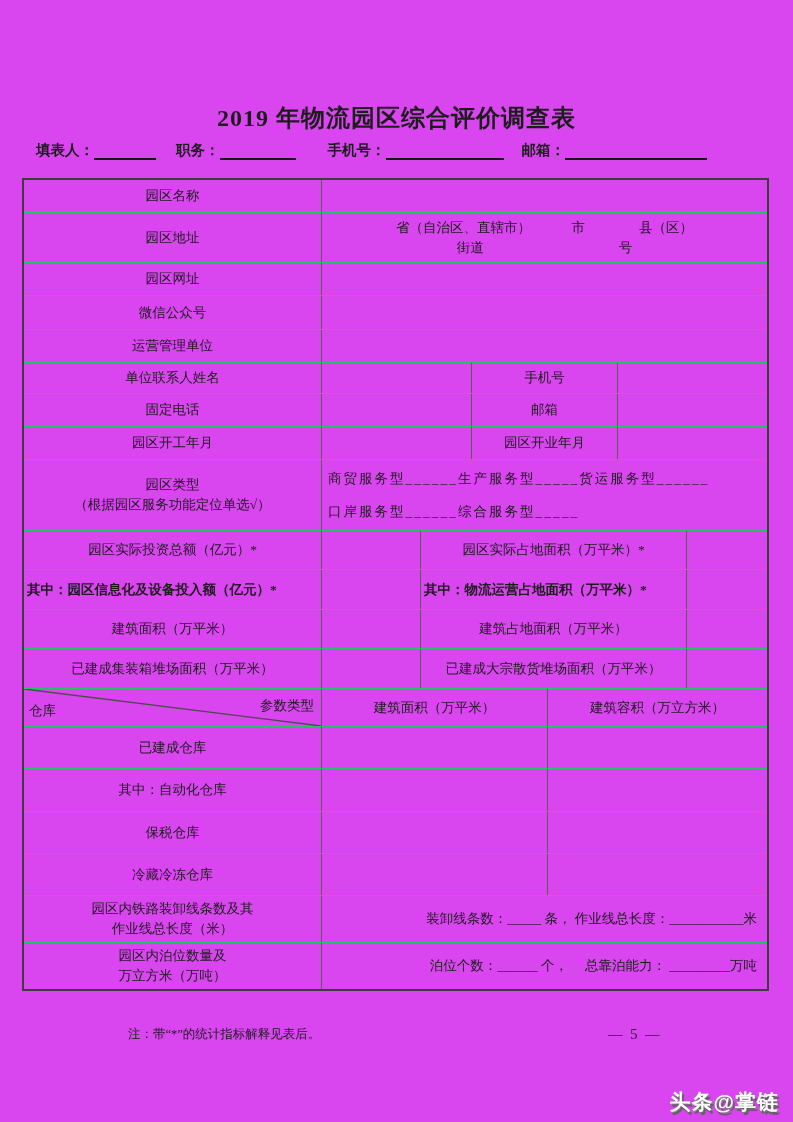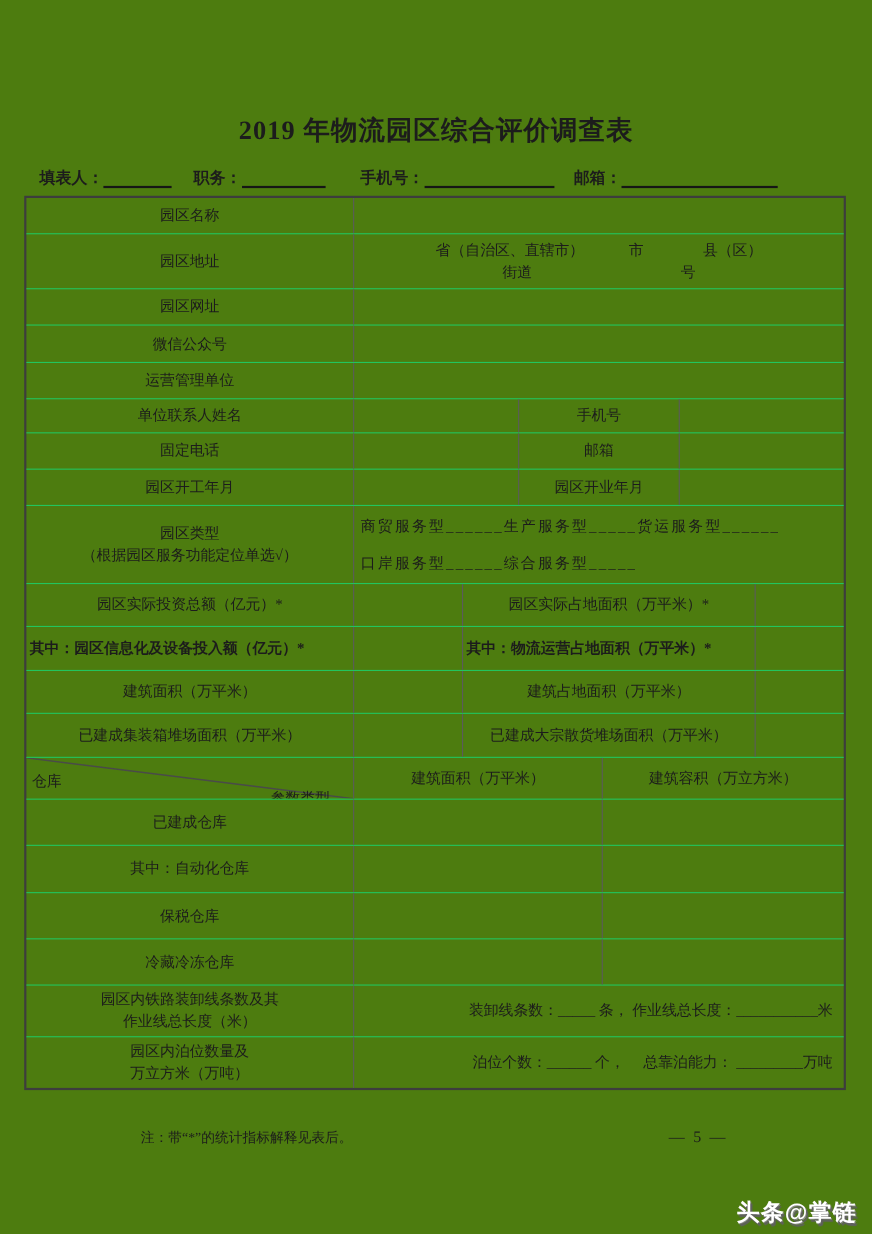--- a/index.html
+++ b/index.html
@@ -1,26 +1,26 @@
 <!DOCTYPE html>
 <html><head>
 <meta charset="utf-8">
 <style>
   html,body { margin:0; padding:0; background:#ffffff; }
   .page {
-    position:relative; width:793px; height:1122px; background:#4d7c0f;
+    position:relative; width:793px; height:1122px; background:#d946ef;
     font-family:"Liberation Serif","DejaVu Serif",serif; color:#1c1c1c; overflow:hidden;
   }
   .title {
     position:absolute; top:102px; left:0; width:100%;
     text-align:center; font-size:24px; font-weight:bold; letter-spacing:1px;
   }
   
   .hdr {
-    position:absolute; top:152px; left:36px; width:730px;
+    position:absolute; top:141px; left:36px; width:730px;
     display:flex; align-items:flex-end; font-weight:bold; font-size:14.5px;
   }
   .hf { display:flex; align-items:flex-end; white-space:nowrap; }
   .hline { display:inline-block; border-bottom:2px solid #161616; height:15px; }
   .hl-a { width:62px;  margin-right:20px; }
   .hl-b { width:76px;  margin-right:32px; }
   .hl-c { width:118px; margin-right:18px; }
   .hl-d { width:142px; }
   
   .tbl {
@@ -41,21 +41,21 @@
   .c-alab  { width:146px; flex:none; }
   .c-bval  { width:99px;  flex:none; }
   .c-blab  { width:266px; flex:none; }
   .c-wcol1 { width:226px; flex:none; }
   .left   { align-items:flex-start; text-align:left; padding-left:6px; }
   .tight  { padding-left:3px;font-weight:bold; }
   .spread { letter-spacing:2px; }
   .diag   { position:relative; }
   .diag svg { position:absolute; left:0; top:0; width:100%; height:100%; }
   .diag .corner-bl { position:absolute; left:5px;  top:50%; transform:translateY(-38%); }
-  .diag .corner-tr { position:absolute; right:21px; top:50%; transform:translateY(-62%);margin-top:20px; }
+  .diag .corner-tr { position:absolute; right:7px; top:50%; transform:translateY(-62%); }
   .unitline { flex-direction:row; justify-content:flex-end; align-items:center; padding:2px 10px 2px 8px; white-space:nowrap; }
   
   .note { position:absolute; left:128px; top:1026px; font-size:12.5px; }
   .pageno { position:absolute; left:608px; top:1026px; font-size:14.5px; letter-spacing:2px; }
   .watermark {
     position:absolute; right:14px; bottom:6px;
     font-family:"Liberation Sans","DejaVu Sans",sans-serif;
     font-weight:bold; font-size:21px; color:#ffffff;
     text-shadow:2px 3px 1px #5f5f5f, 1px 1px 0 #8a8a8a;
     letter-spacing:1px;

